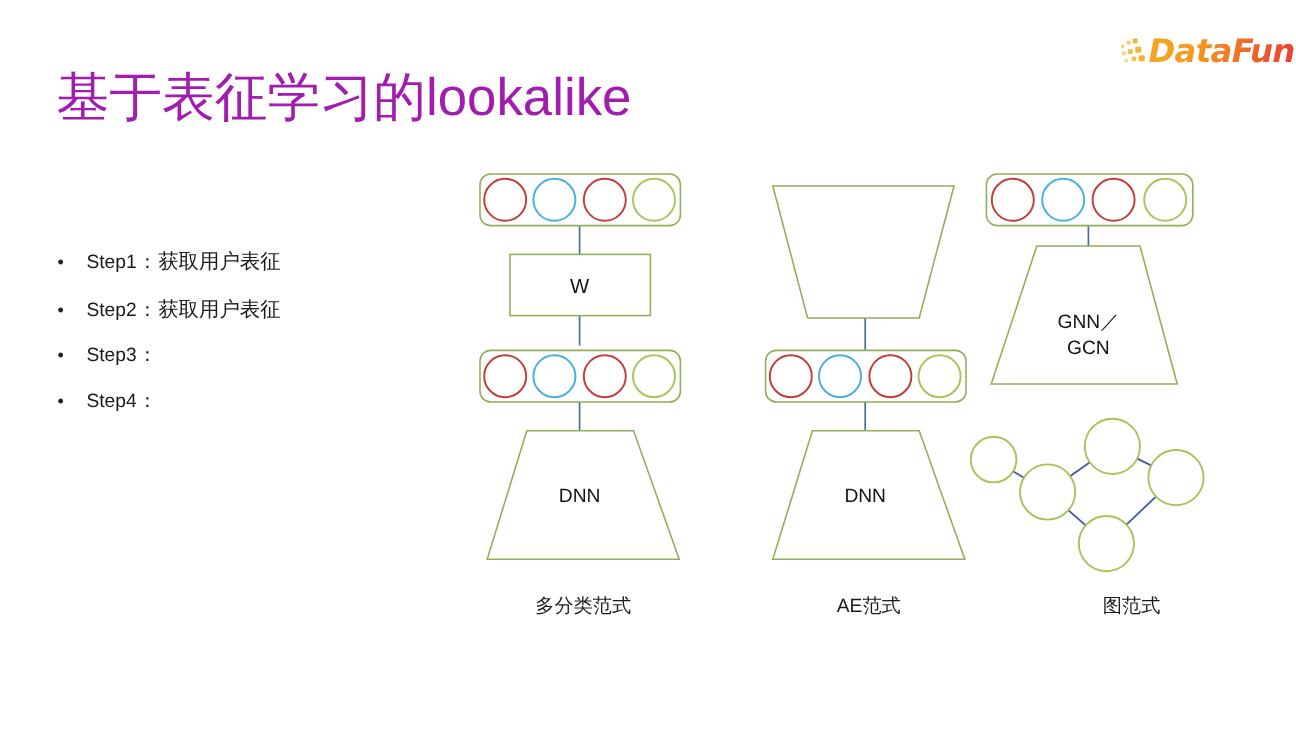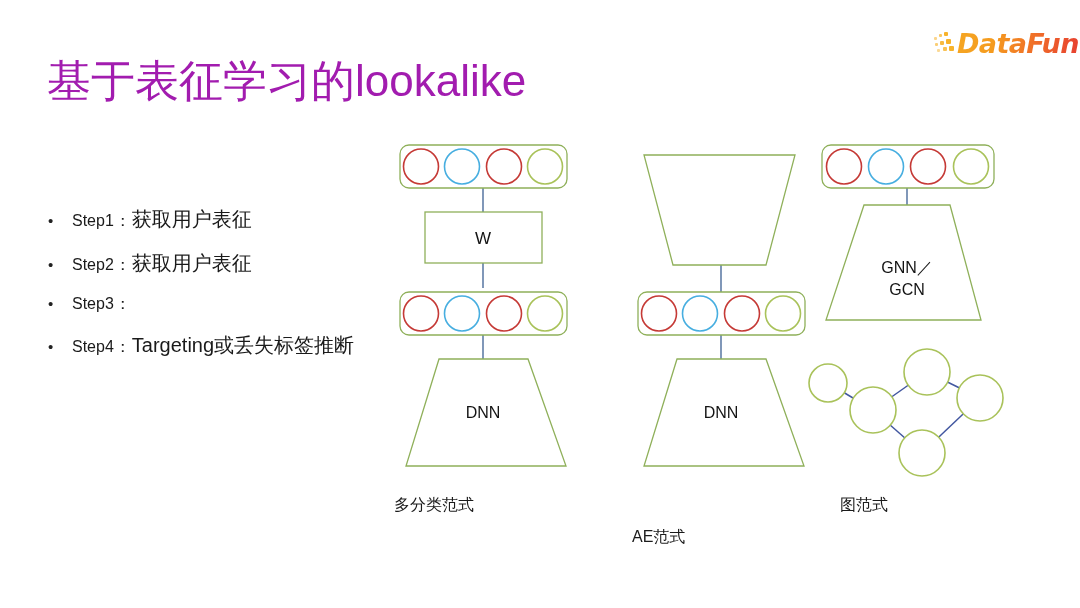--- a/index.html
+++ b/index.html
@@ -92,41 +92,42 @@
   .bullet-dot {
     width: 24px;
     flex: none;
     text-align: left;
     font-size: 15px;
     line-height: 1;
     color: #222;
   }
   .bullet-label { font-size: 16px; }
   .bullet-sep { font-size: 16px; padding: 0 1px; }
-  .bullet-text { font-size: 20px; }
+  .bullet-text { font-size: 17px; }
 
   
   .diagram {
     position: absolute;
   }
   .diagram svg { display: block; overflow: visible; }
 
   .col-caption {
     position: absolute;
     font-size: 16px;
     color: #1b1b1b;
+    text-align: center;
     white-space: nowrap;
   }
 
   
   #col1 { left: 394px; top: 140px; width: 184px; height: 335px; }
   #cap1 { left: 394px; top: 495px; width: 184px; }
   
   #col2 { left: 632px; top: 140px; width: 184px; height: 335px; }
-  #cap2 { left: 632px; top: 495px; width: 184px; margin-top: 32px; }
+  #cap2 { left: 632px; top: 495px; width: 184px; }
   
   #col3 { left: 804px; top: 140px; width: 206px; height: 335px; }
   #cap3 { left: 840px; top: 495px; width: 206px; }
 
   .svg-text {
     font-family: "Liberation Sans", "DejaVu Sans", sans-serif;
     fill: #141414;
   }
 </style>
 </head>
@@ -170,21 +171,20 @@
     <div class="bullet-row">
       <span class="bullet-dot">•</span>
       <span class="bullet-label">Step3</span>
       <span class="bullet-sep">：</span>
     </div>
 
     <div class="bullet-row">
       <span class="bullet-dot">•</span>
       <span class="bullet-label">Step4</span>
       <span class="bullet-sep">：</span>
-      <span class="bullet-text">Targeting或丢失标签推断</span>
     </div>
 
   </div>
 
   <div class="diagram" id="col1">
     <svg width="184" height="335" viewBox="0 0 184 335" xmlns="http://www.w3.org/2000/svg">
 
       <line x1="89" y1="48" x2="89" y2="72" stroke="#4A6C9B" stroke-width="1.4"></line>
 
       <line x1="89" y1="123" x2="89" y2="148" stroke="#4A6C9B" stroke-width="1.4"></line>

